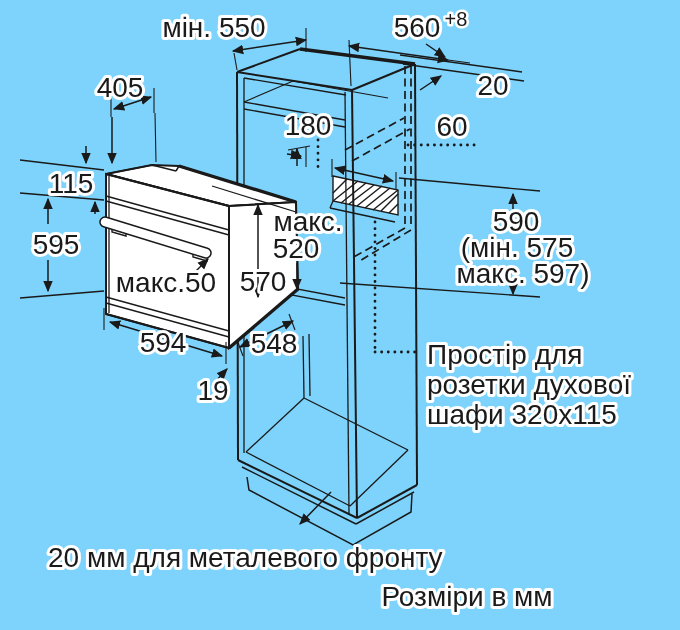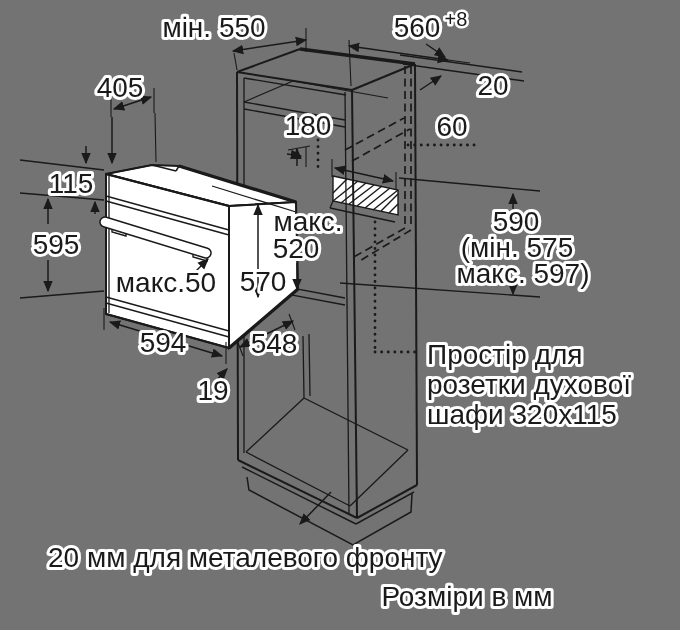--- a/index.html
+++ b/index.html
@@ -1,16 +1,16 @@
 <!DOCTYPE html>
 <html><head>
 <meta charset="utf-8">
 <style>
   html,body{margin:0;padding:0;background:#ffffff;}
-  .stage{position:relative;width:680px;height:630px;background:#737373;overflow:hidden;}
+  .stage{position:relative;width:680px;height:630px;background:#7dd3fc;overflow:hidden;}
   svg{display:block;}
   .ln   {stroke:#1a1a1a;fill:none;stroke-width:2;}
   .ln15 {stroke:#1a1a1a;fill:none;stroke-width:1.5;}
   .ln13 {stroke:#1a1a1a;fill:none;stroke-width:1.3;}
   .ln1  {stroke:#1a1a1a;fill:none;stroke-width:1.1;}
   .bold {stroke:#1a1a1a;fill:none;stroke-width:3.4;}
   .dash {stroke:#1a1a1a;fill:none;stroke-width:1.7;stroke-dasharray:8 4.5;}
   .dot  {stroke:#1a1a1a;fill:none;stroke-width:2.8;stroke-dasharray:0.1 6.5;stroke-linecap:round;}
   .dim  {stroke:#1a1a1a;fill:none;stroke-width:1.5;}
   .wfill{fill:#ffffff;stroke:#1a1a1a;stroke-width:2;}

